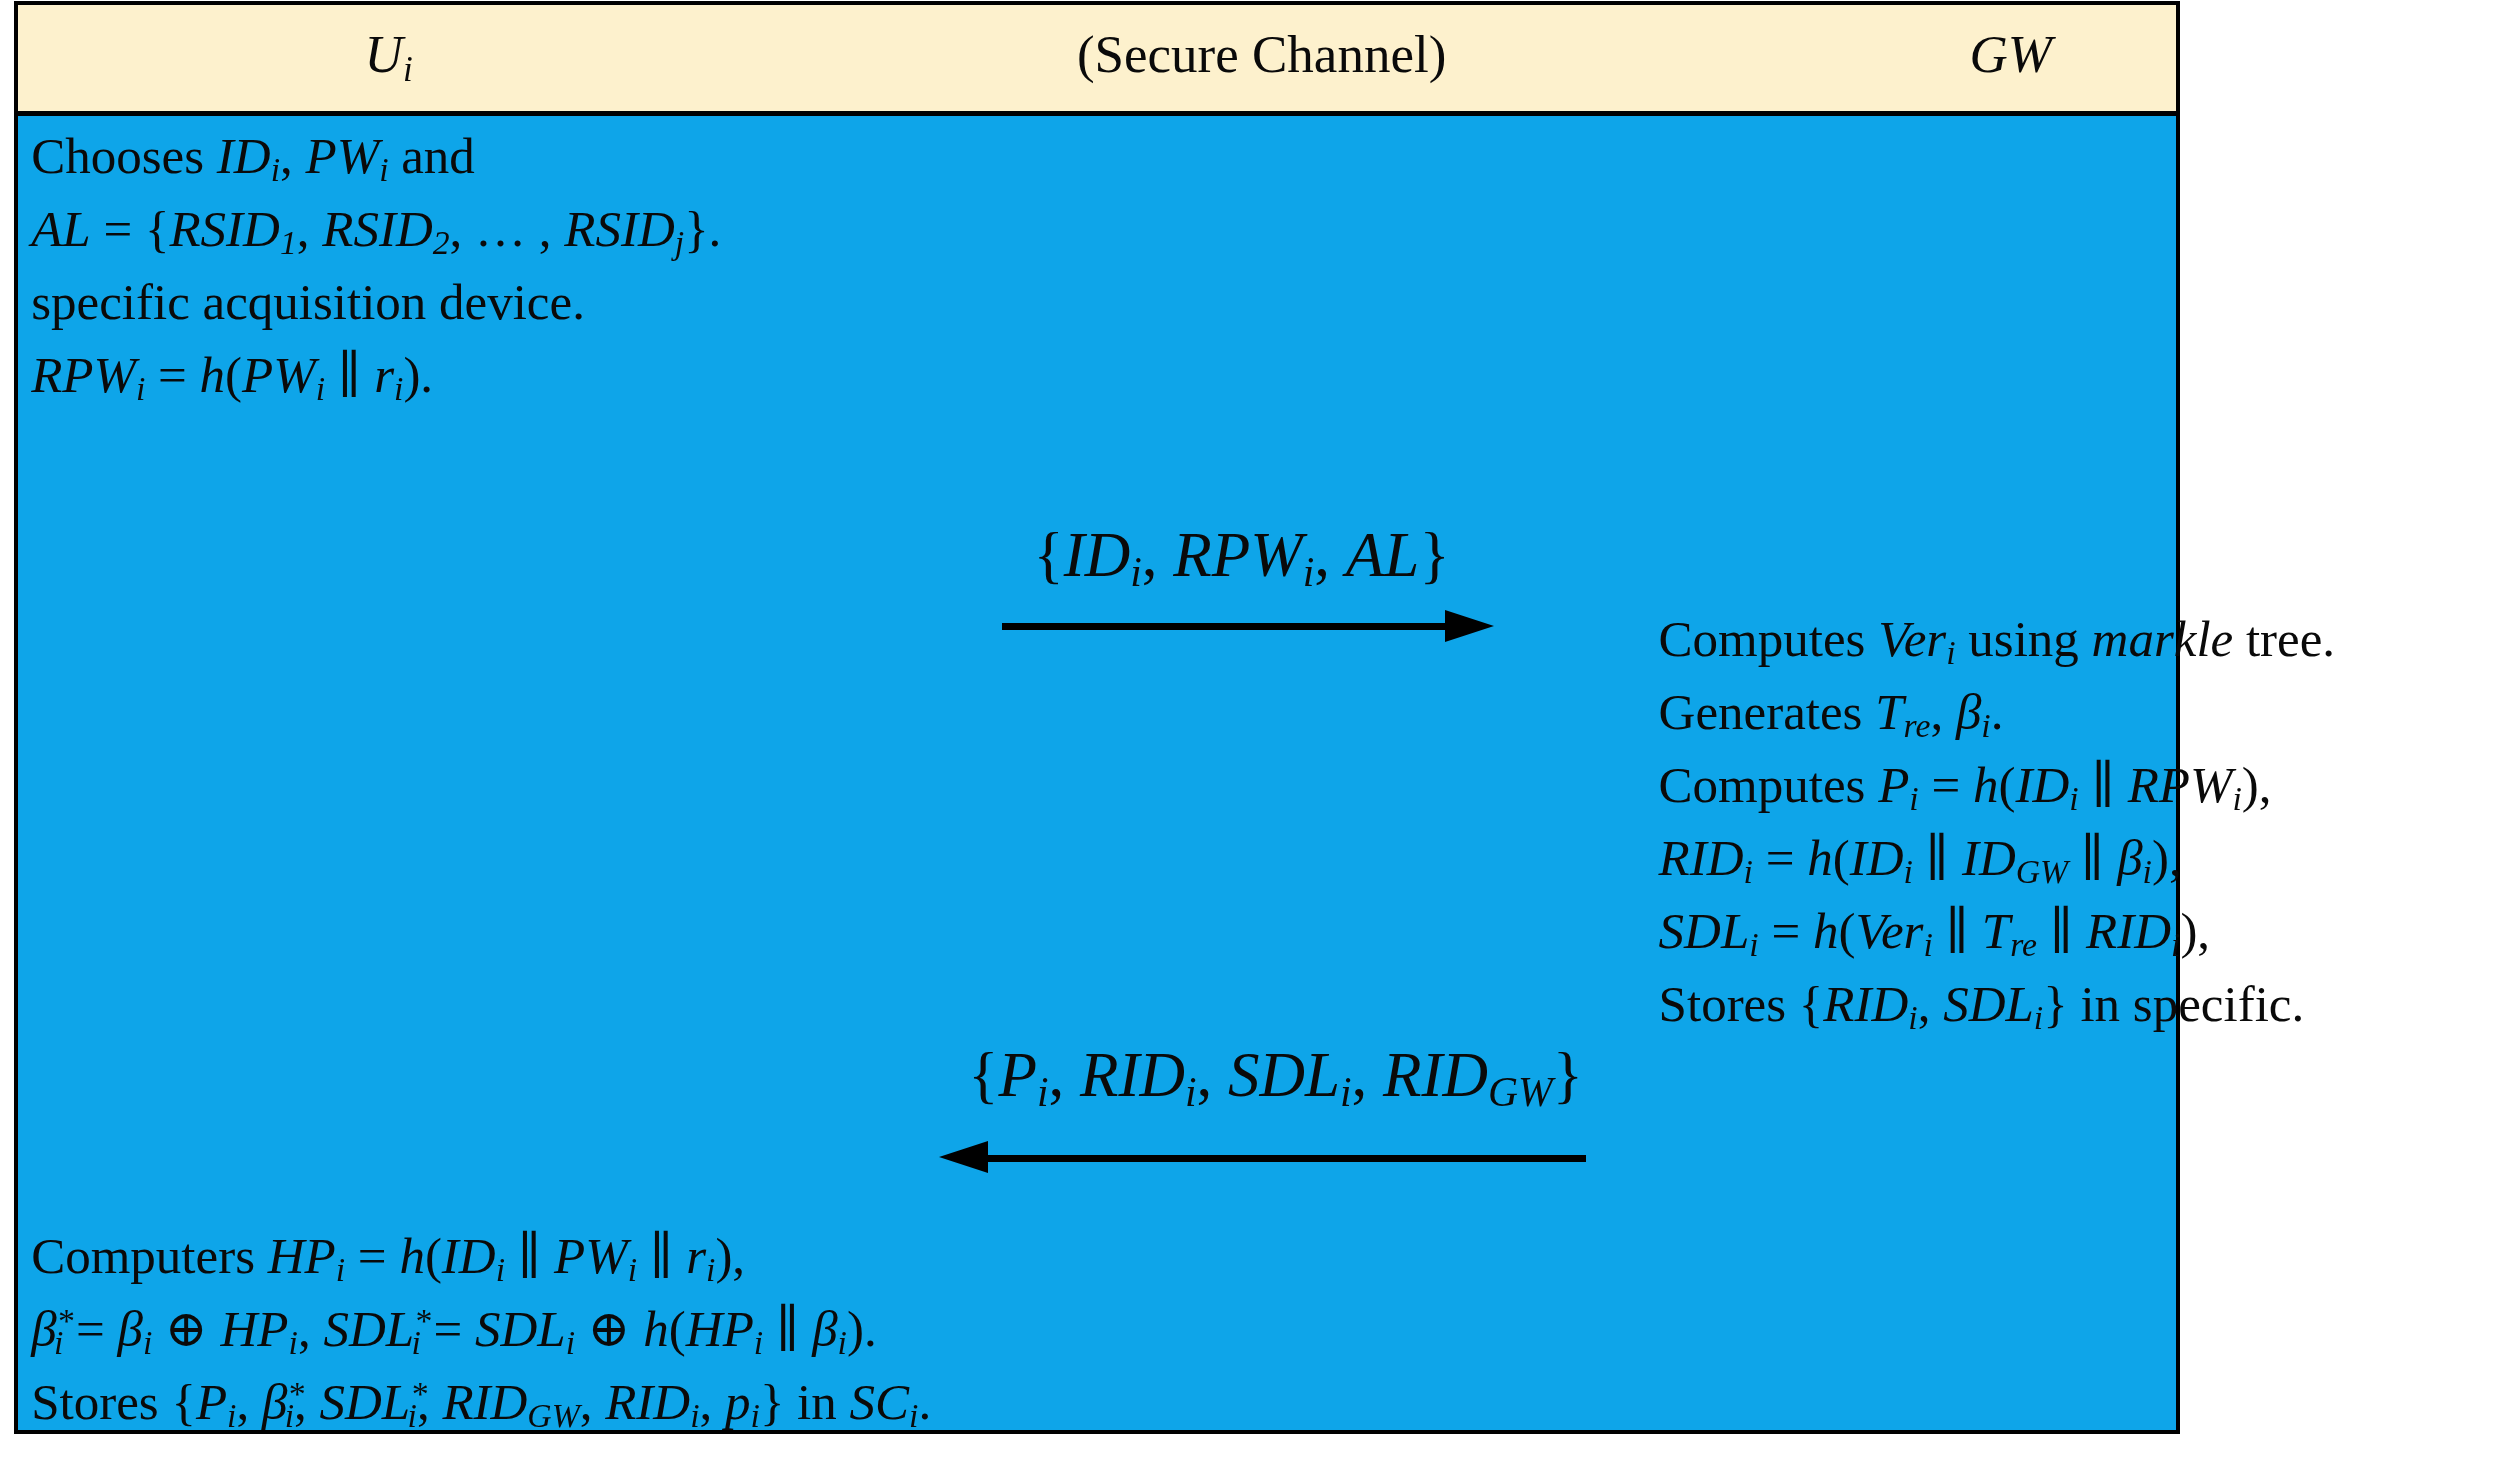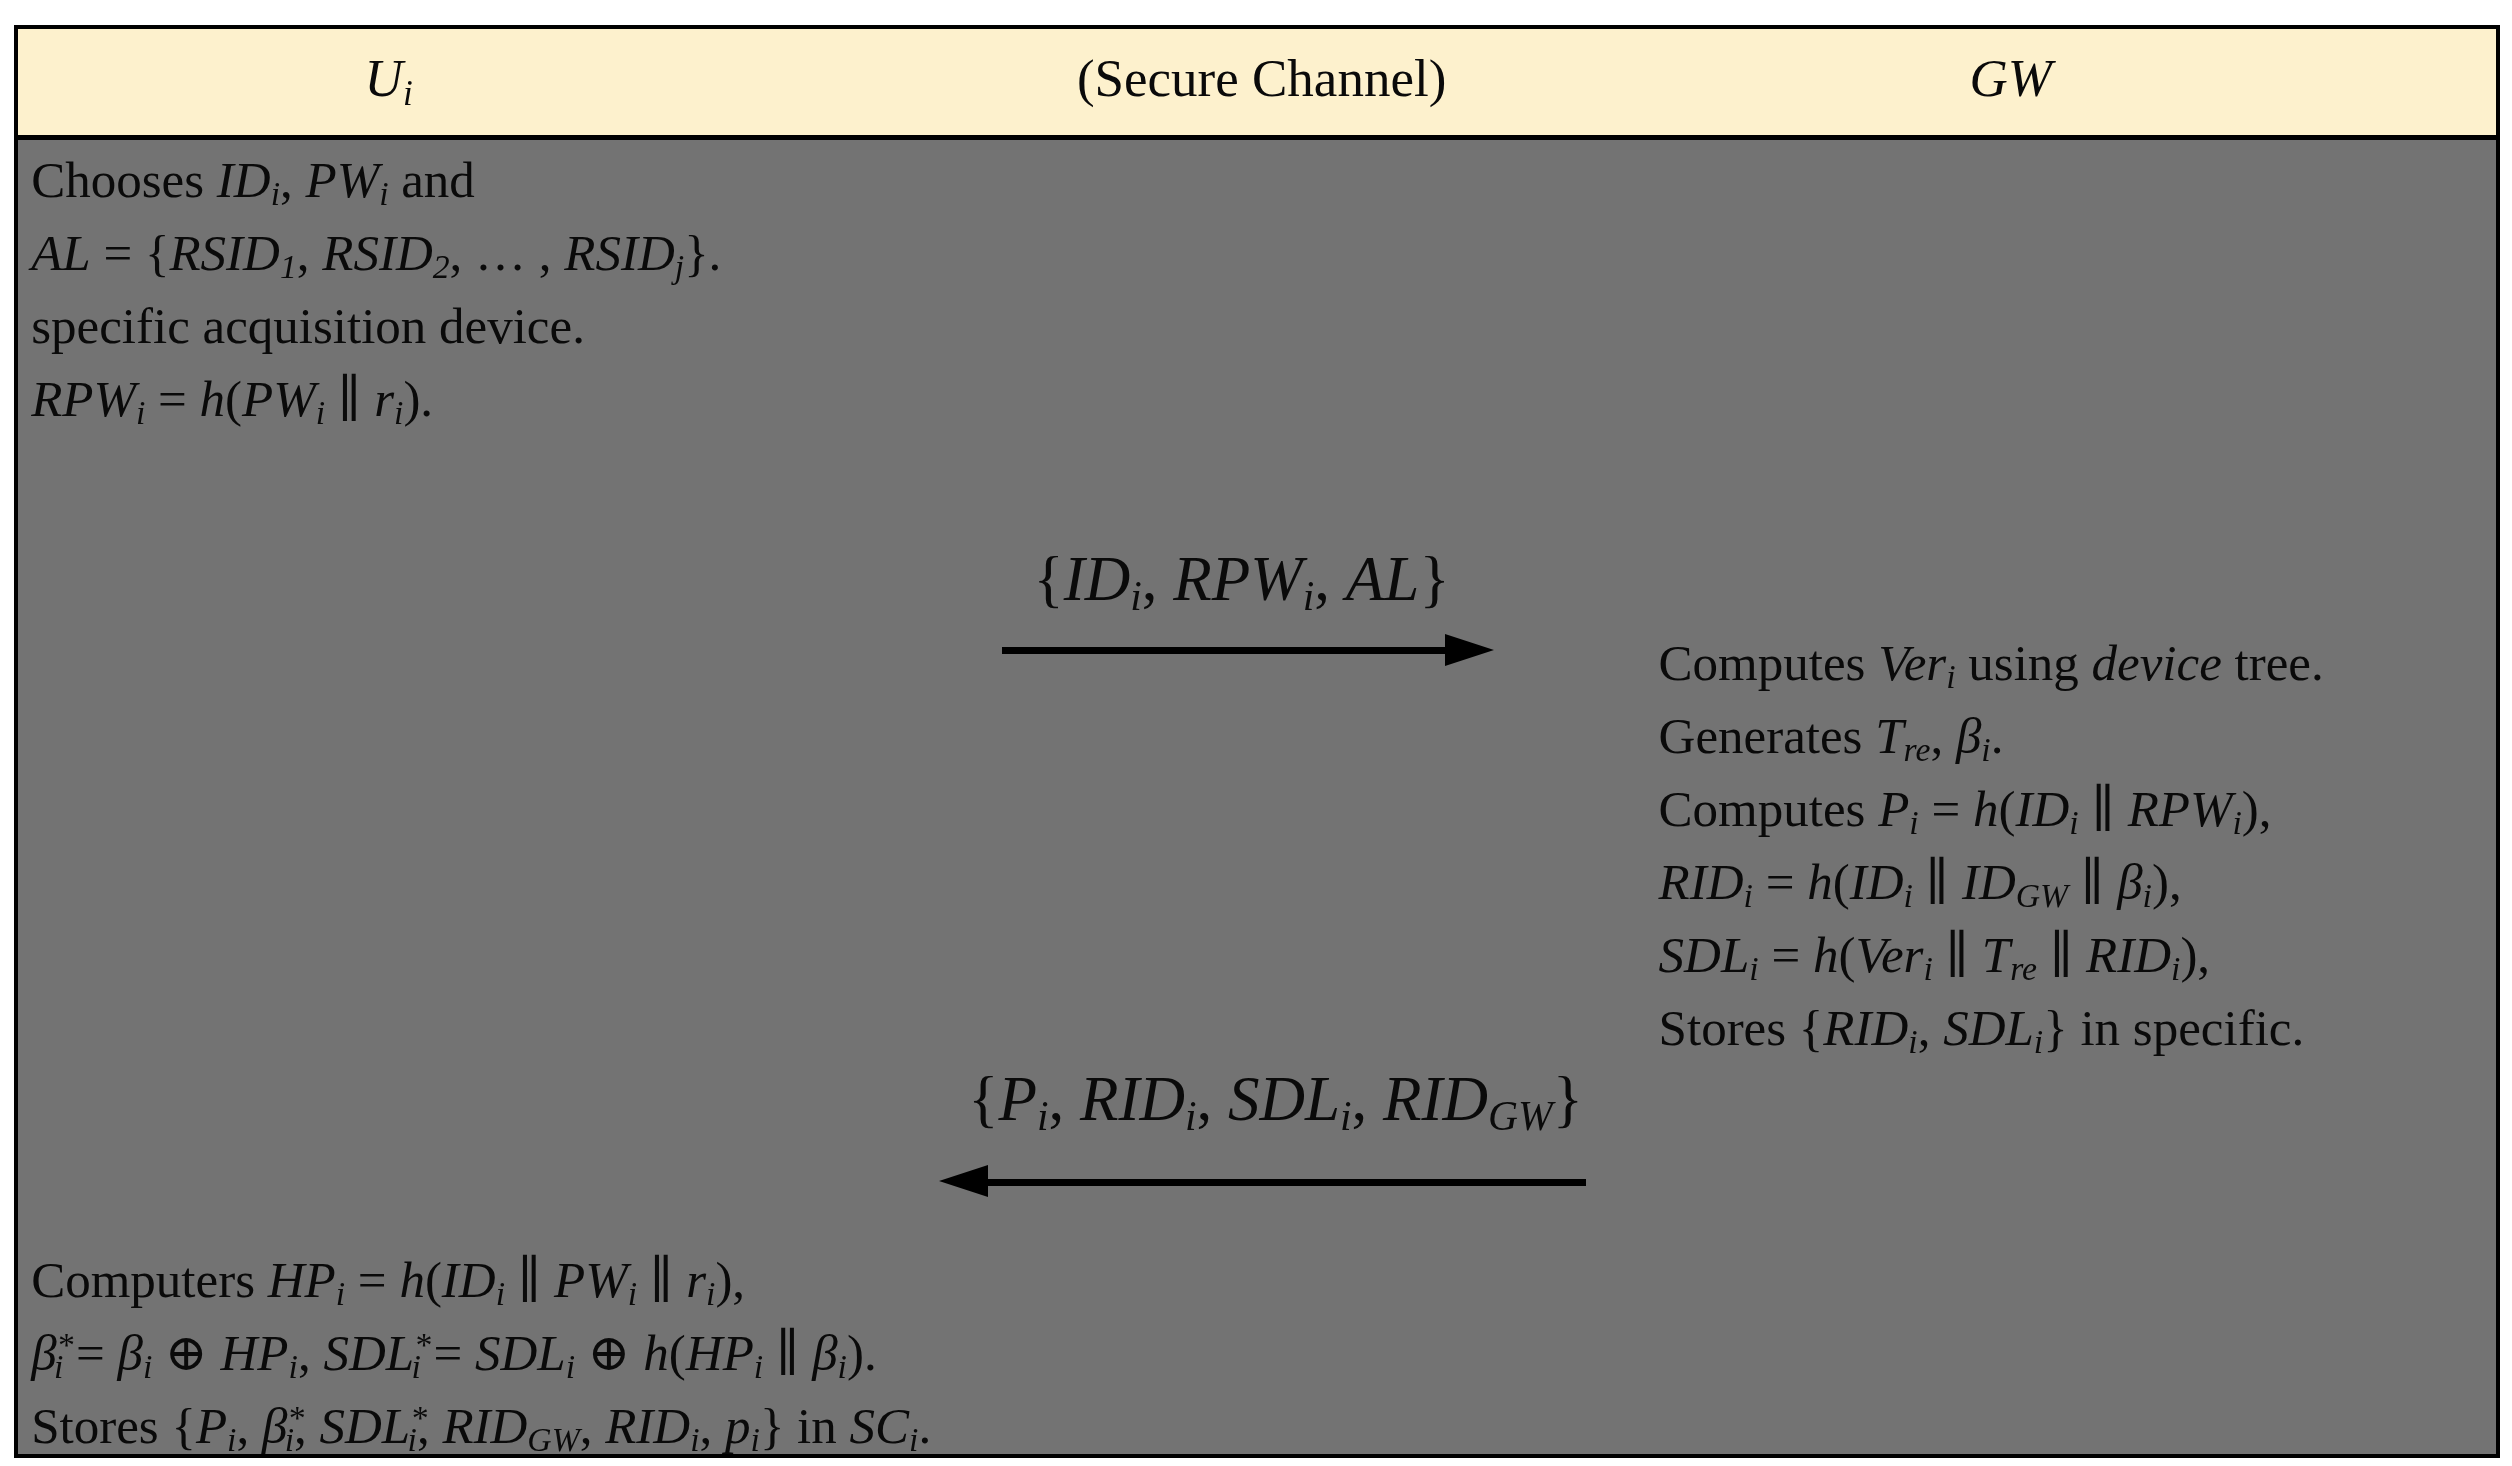--- a/index.html
+++ b/index.html
@@ -1,18 +1,18 @@
 <!DOCTYPE html>
 <html><head>
 <meta charset="utf-8">
 <style>
   html,body{margin:0;padding:0;background:#ffffff;width:2512px;height:1466px;position:relative;
     font-family:"Liberation Serif","DejaVu Serif","DejaVu Sans",serif;color:#0a0a0a;}
-  .frame{position:absolute;left:13.6px;top:25px;width:2486px;height:1433px;
-    box-sizing:border-box;border:4.9px solid #000;background:#737373;}
+  .frame{position:absolute;left:13.6px;top:1px;width:2166px;height:1433px;
+    box-sizing:border-box;border:4.9px solid #000;background:#0ea5e9;}
   .header{position:relative;height:111px;box-sizing:border-box;border-bottom:5.8px solid #000;}
   .hlabel{position:absolute;top:50%;transform:translate(-50%,-56%);font-size:53px;white-space:nowrap;}
   .hl-user{left:371px;}
   .hl-channel{left:1244px;text-align:right;}
   .hl-gw{left:1993px;}
   .body{position:absolute;left:0;top:111px;right:0;bottom:0;}
   .block{position:absolute;font-size:51px;line-height:73px;}
   .line{white-space:nowrap;}
   .blk-user1{left:13.6px;top:3.9px;}
   .blk-gw{left:1641px;top:487px;}
@@ -49,21 +49,21 @@
       <div class="line"><span class="it">AL</span><span> = {</span><span class="it">RSID</span><sub class="it">1</sub><span>, </span><span class="it">RSID</span><sub class="it">2</sub><span>, … , </span><span class="it">RSID</span><sub class="it">j</sub><span>}.</span></div>
       <div class="line"><span>specific acquisition device.</span></div>
       <div class="line"><span class="it">RPW</span><sub class="it">i</sub><span> = </span><span class="it">h</span><span>(</span><span class="it">PW</span><sub class="it">i</sub><span> ∥ </span><span class="it">r</span><sub class="it">i</sub><span>).</span></div>
     </div>
 
     <div class="msg-label msg1-label"><span>{</span><span class="it">ID</span><sub class="it">i</sub><span>, </span><span class="it">RPW</span><sub class="it">i</sub><span>, </span><span class="it">AL</span><span>}</span></div>
     <div class="shaft shaft1"></div>
     <div class="head head-right"></div>
 
     <div class="block blk-gw">
-      <div class="line"><span>Computes </span><span class="it">Ver</span><sub class="it">i</sub><span> using </span><span class="it">device</span><span> tree.</span></div>
+      <div class="line"><span>Computes </span><span class="it">Ver</span><sub class="it">i</sub><span> using </span><span class="it">markle</span><span> tree.</span></div>
       <div class="line"><span>Generates </span><span class="it">T</span><sub class="it">re</sub><span>, </span><span class="it">β</span><sub class="it">i</sub><span>.</span></div>
       <div class="line"><span>Computes </span><span class="it">P</span><sub class="it">i</sub><span> = </span><span class="it">h</span><span>(</span><span class="it">ID</span><sub class="it">i</sub><span> ∥ </span><span class="it">RPW</span><sub class="it">i</sub><span>),</span></div>
       <div class="line"><span class="it">RID</span><sub class="it">i</sub><span> = </span><span class="it">h</span><span>(</span><span class="it">ID</span><sub class="it">i</sub><span> ∥ </span><span class="it">ID</span><sub class="it">GW</sub><span> ∥ </span><span class="it">β</span><sub class="it">i</sub><span>),</span></div>
       <div class="line"><span class="it">SDL</span><sub class="it">i</sub><span> = </span><span class="it">h</span><span>(</span><span class="it">Ver</span><sub class="it">i</sub><span> ∥ </span><span class="it">T</span><sub class="it">re</sub><span> ∥ </span><span class="it">RID</span><sub class="it">i</sub><span>),</span></div>
       <div class="line"><span>Stores {</span><span class="it">RID</span><sub class="it">i</sub><span>, </span><span class="it">SDL</span><sub class="it">i</sub><span>} in specific.</span></div>
     </div>
 
     <div class="msg-label msg2-label"><span>{</span><span class="it">P</span><sub class="it">i</sub><span>, </span><span class="it">RID</span><sub class="it">i</sub><span>, </span><span class="it">SDL</span><sub class="it">i</sub><span>, </span><span class="it">RID</span><sub class="it">GW</sub><span>}</span></div>
     <div class="shaft shaft2"></div>
     <div class="head head-left"></div>

